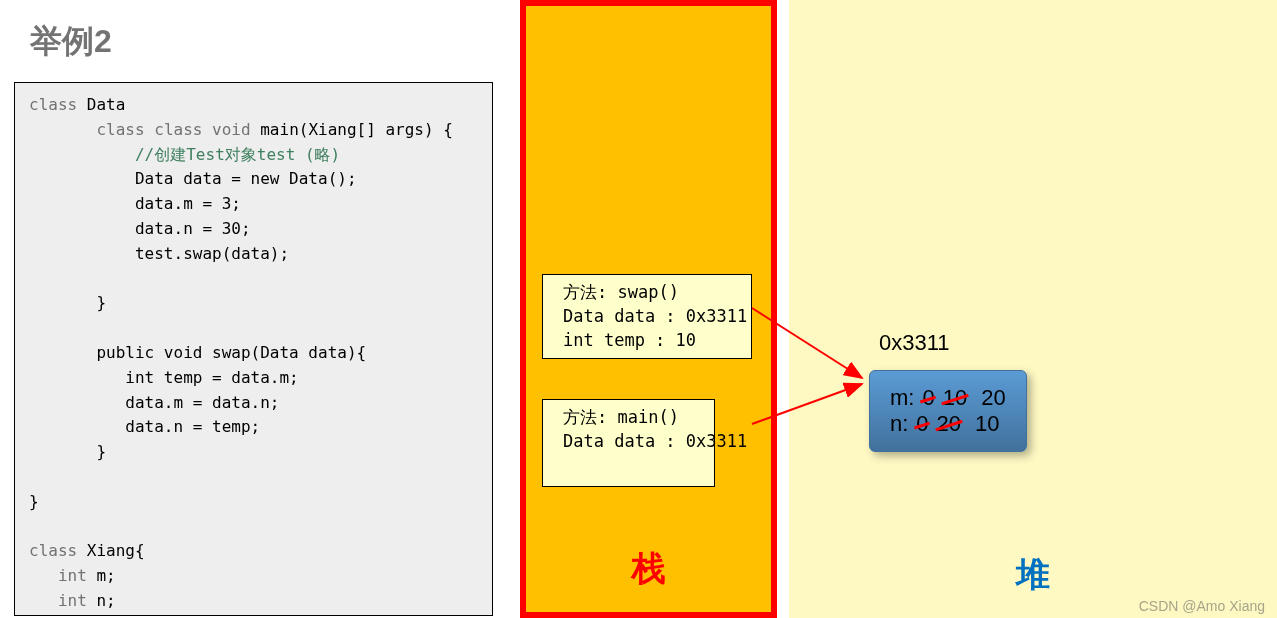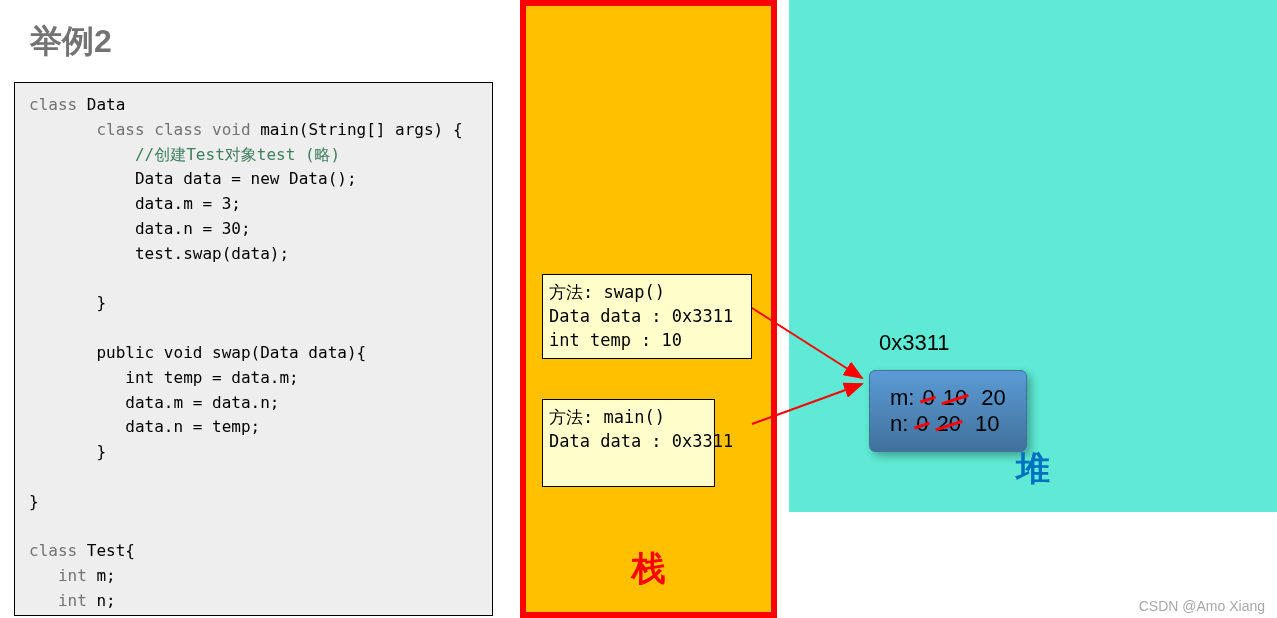--- a/index.html
+++ b/index.html
@@ -45,21 +45,21 @@
     top: 0;
     width: 257px;
     height: 618px;
     background: #ffc000;
     border: 6px solid #ff0000;
   }
   .stack-frame {
     position: absolute;
     background: #ffffcc;
     border: 1px solid #000;
-    padding: 6px 6px;
+    padding: 6px 20px;
     font-family: Consolas, monospace;
     font-size: 17px;
     line-height: 1.4;
     white-space: pre;
   }
   .stack-label, .heap-label {
     position: absolute;
     bottom: 20px;
     left: 50%;
     transform: translateX(-50%);
@@ -67,22 +67,22 @@
     font-weight: bold;
     font-family: "Microsoft YaHei", sans-serif;
   }
   .stack-label { color: #ff0000; }
   .heap-label { color: #0070c0; }
   .heap-col {
     position: absolute;
     left: 789px;
     top: 0;
     width: 488px;
-    height: 512px;
-    background: #5eead4;
+    height: 618px;
+    background: #fef9c3;
   }
   .heap-addr {
     position: absolute;
     font-family: Consolas, Arial, sans-serif;
     font-size: 22px;
     color: #000;
   }
   .heap-obj {
     position: absolute;
     background: linear-gradient(#5b9bd5, #41719c);
@@ -125,38 +125,38 @@
     width: 1277px; height: 618px;
     pointer-events: none;
   }
 </style>
 </head>
 <body>
 
 <div class="title">举例2</div>
 
 <div class="code-box"><span class="kw">class</span> <span>Data</span>
-       <span class="kw">class</span> <span class="kw">class</span> <span class="kw">void</span><span> main(String[] args) {</span>
+       <span class="kw">class</span> <span class="kw">class</span> <span class="kw">void</span><span> main(Xiang[] args) {</span>
            <span class="cmt">//创建Test对象test (略)</span>
            <span>Data data = new Data();</span>
            <span>data.m = 3;</span>
            <span>data.n = 30;</span>
            <span>test.swap(data);</span>
 
        <span>}</span>
 
        <span>public void swap(Data data){</span>
           <span>int temp = data.m;</span>
           <span>data.m = data.n;</span>
           <span>data.n = temp;</span>
        <span>}</span>
 
 <span>}</span>
 
-<span class="kw">class</span> <span>Test</span><span>{</span>
+<span class="kw">class</span> <span>Xiang</span><span>{</span>
    <span class="kw">int</span><span> m;</span>
    <span class="kw">int</span><span> n;</span>
 <span>}</span></div>
 
 <div class="stack-col">
   <div class="stack-frame" style="left:16px; top:268px; width:210px;">方法: swap()
 Data data : 0x3311
 int temp : 10</div>
   <div class="stack-frame" style="left:16px; top:393px; width:173px; height:88px;">方法: main()
 Data data : 0x3311</div>

